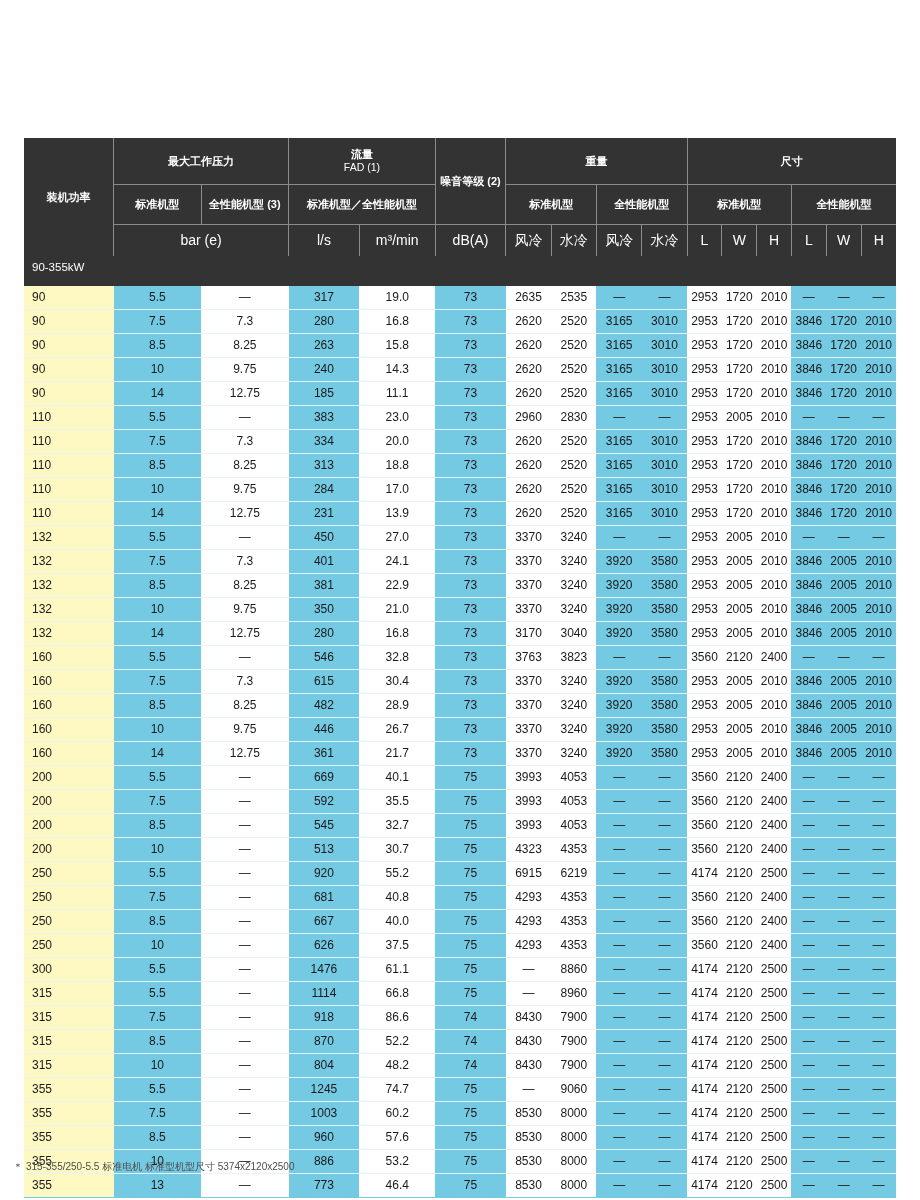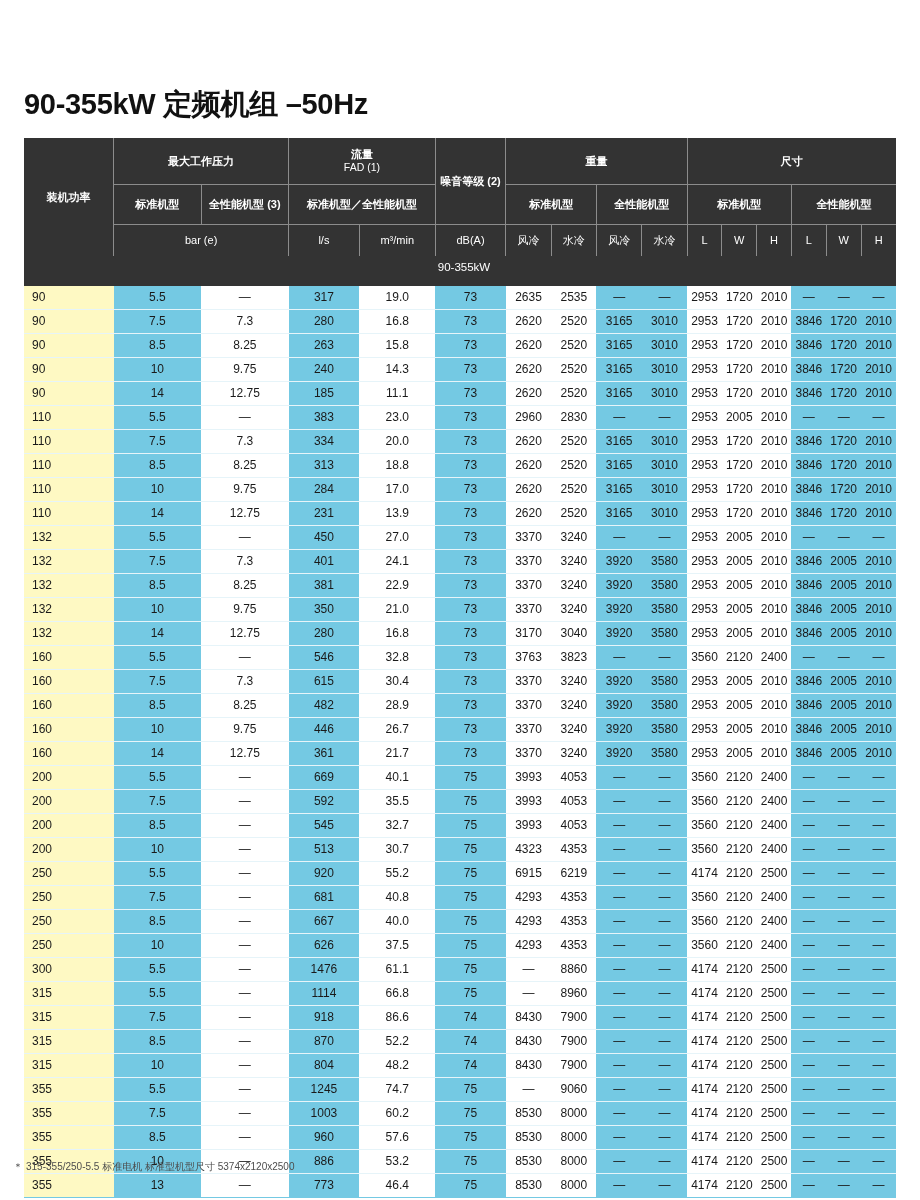--- a/index.html
+++ b/index.html
@@ -59,33 +59,33 @@
     border-right: 1px solid #8c8c8c;
     border-bottom: 1px solid #8c8c8c;
     font-size: 11px;
     padding: 4px 2px;
   }
   thead th.nb-r { border-right: none; }
   thead th.nb-b { border-bottom: none; }
   thead tr.h1 th { height: 46px; }
   thead tr.h2 th { height: 40px; }
   thead tr.h3 th { height: 32px; }
-  thead th.units { font-weight: normal; font-size: 11px; margin-top: 10px; }
+  thead th.units { font-weight: normal; font-size: 14px; margin-top: 10px; }
   thead th .sub {
     display: block;
     font-weight: normal;
     font-size: 10.5px;
     margin-top: 1px;
   }
 
   
   tr.group-row td {
     background: #333333;
     color: #ffffff;
-    text-align: center;
+    text-align: left;
     padding: 5px 0 12px 8px;
     font-size: 11.5px;
     font-weight: normal;
     height: 22px;
   }
 
   
   tbody tr.data td {
     height: 24px;
     border-bottom: 1px solid #e6f4f9;
@@ -110,21 +110,20 @@
     color: #4d4d4d;
     white-space: nowrap;
   }
   .footnote .star { margin-right: 3px; }
 </style>
 </head>
 <body>
 
 <div class="page">
 
-  <h1 class="page-title">90-355kW 定频机组 –50Hz</h1>
 
   <table class="spec">
     <colgroup>
       <col style="width:85px">
       <col style="width:83px">
       <col style="width:83px">
       <col style="width:67px">
       <col style="width:72px">
       <col style="width:67px">
       <col style="width:43px">

